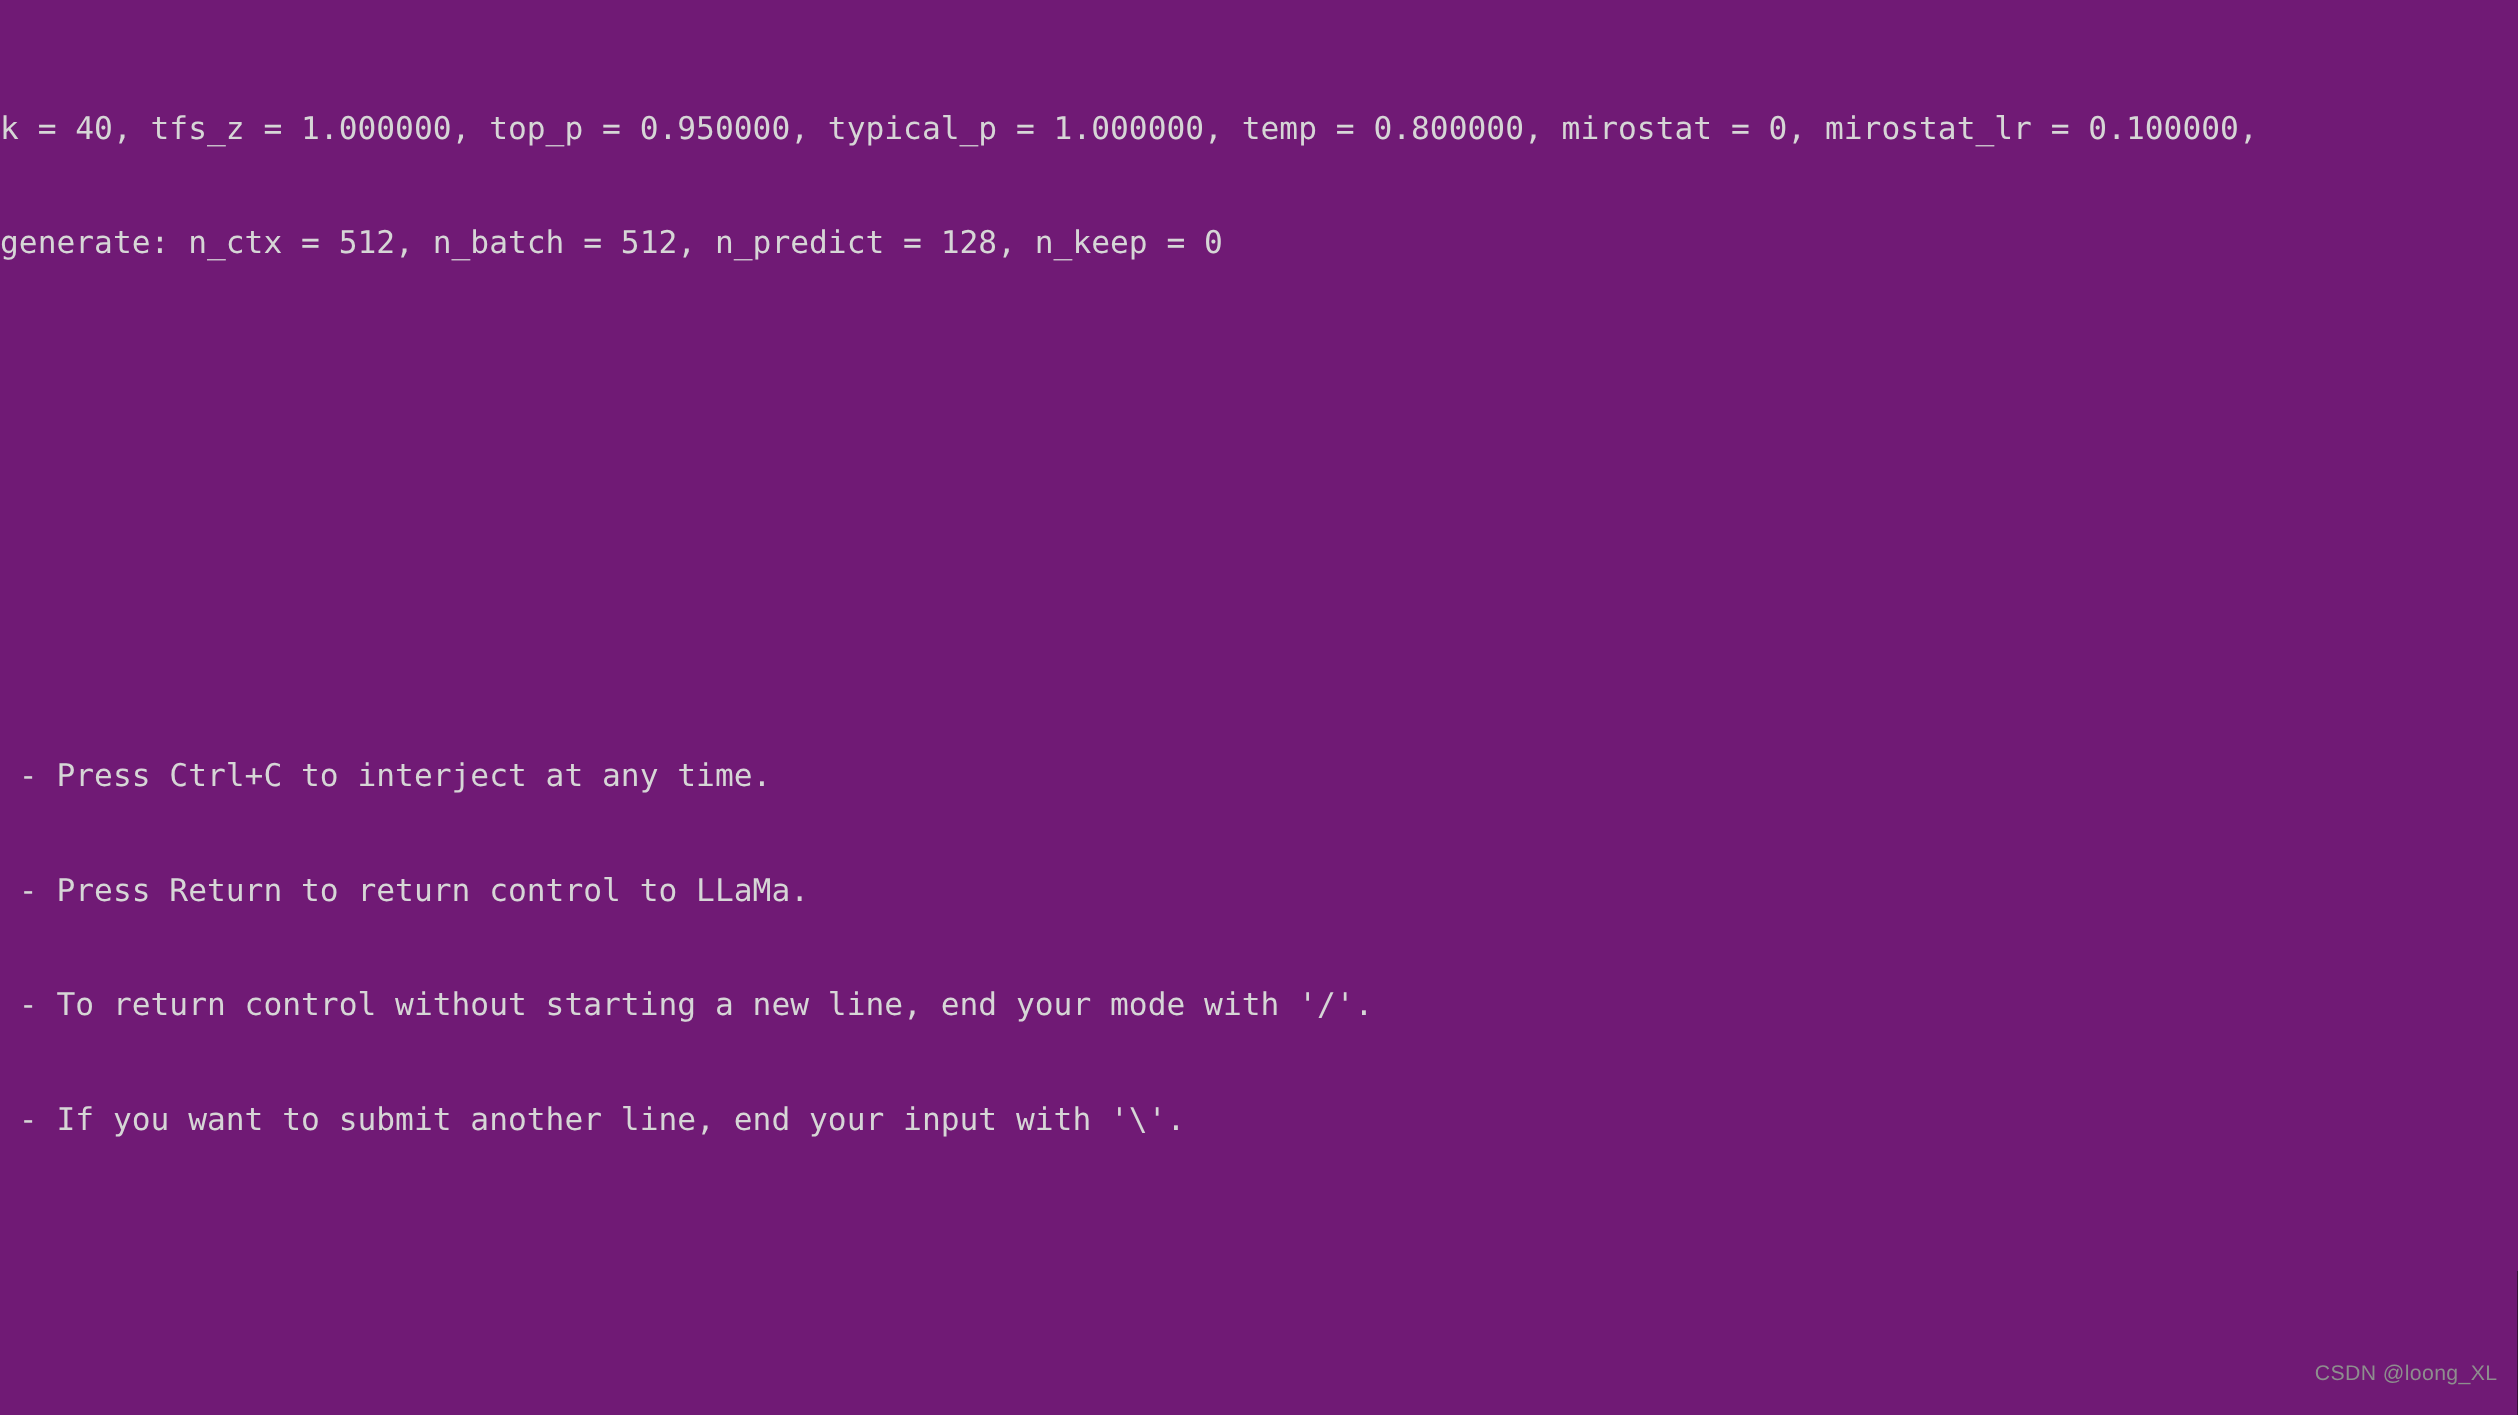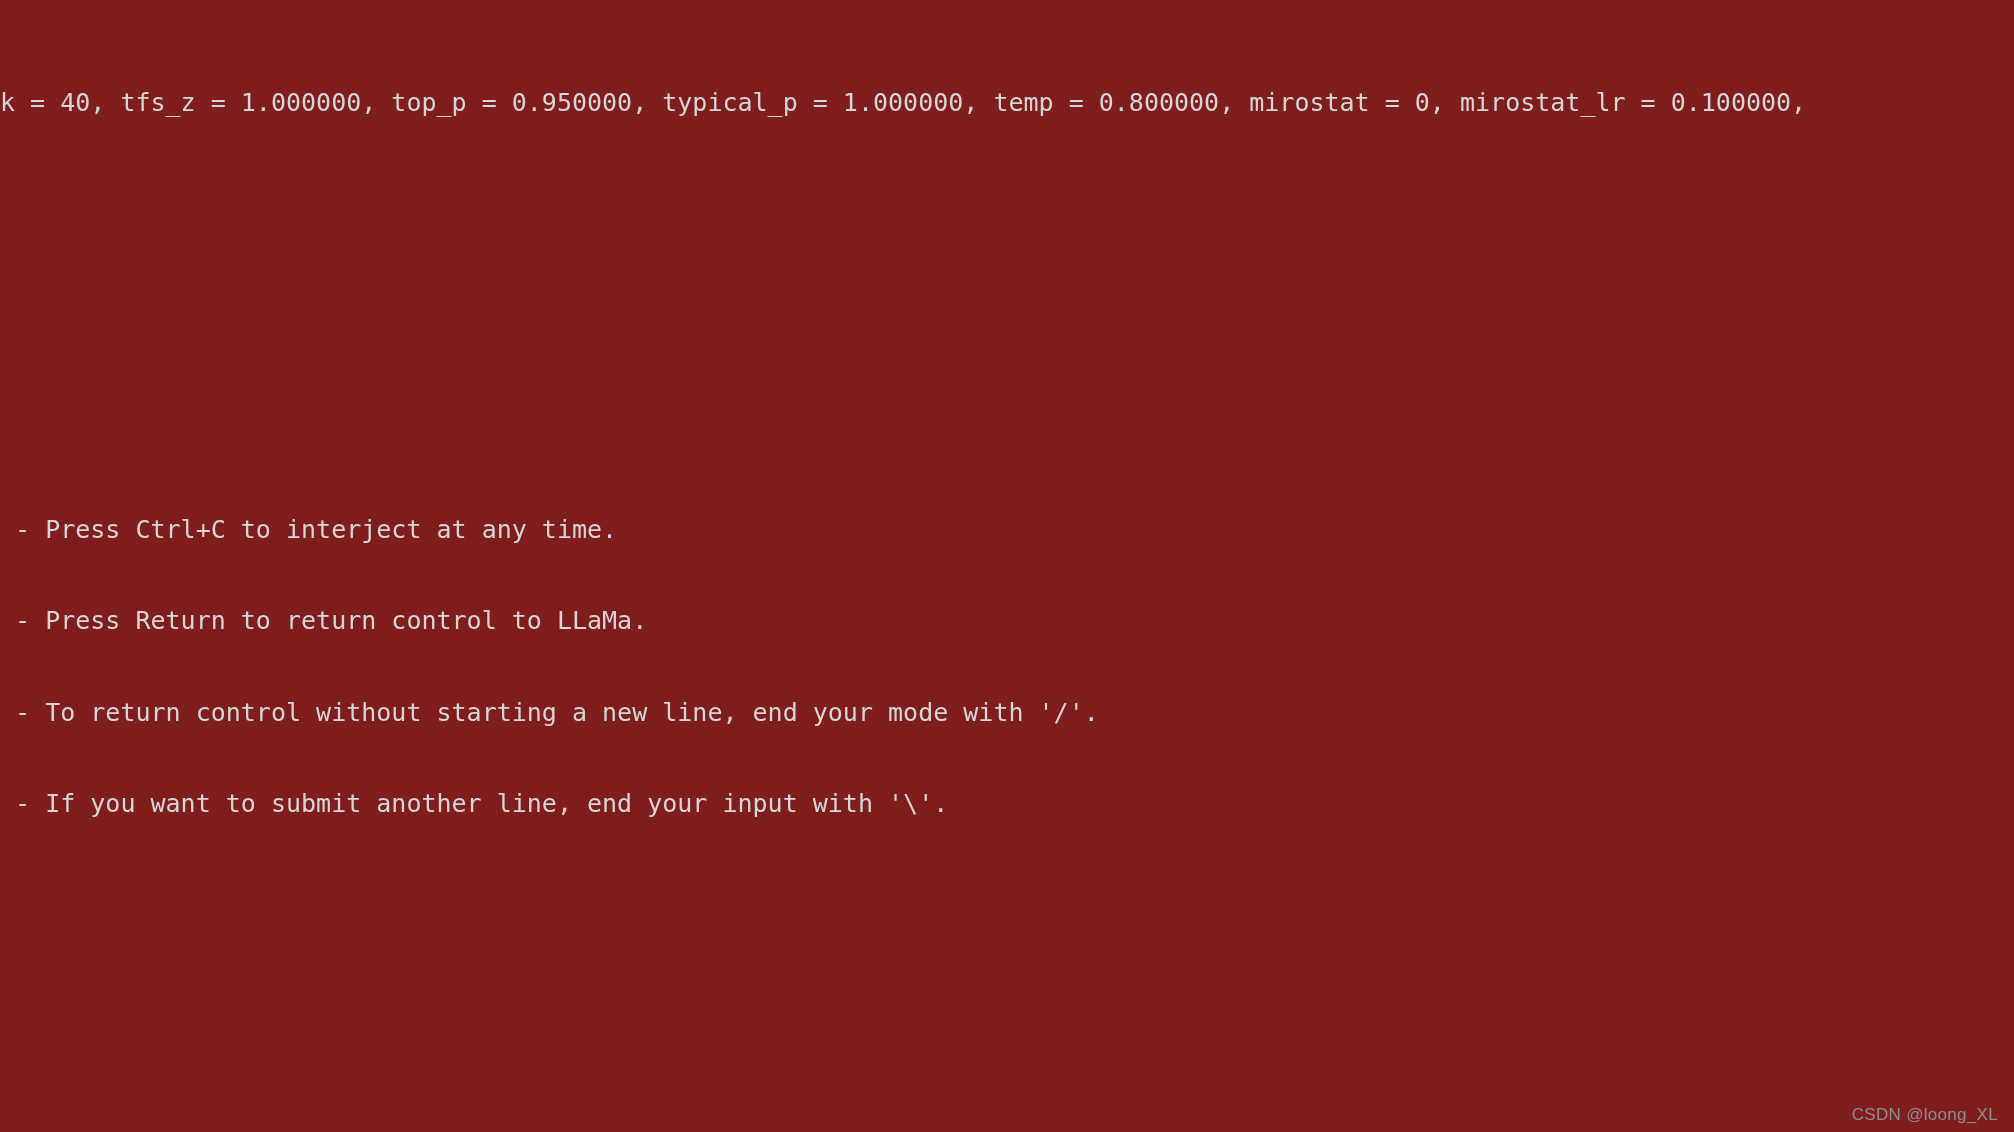--- a/index.html
+++ b/index.html
@@ -4,21 +4,21 @@
 <style>
   html, body {
     margin: 0;
     padding: 0;
     background: #0d0d0d;
   }
   #terminal {
     position: relative;
     width: 2014px;
     height: 1132px;
-    background: #7f1d1d;
+    background: #701a75;
     overflow: hidden;
     font-family: "DejaVu Sans Mono", "Liberation Mono", monospace;
     font-size: 25px;
     line-height: 30.5px;
     letter-spacing: 0px;
     -webkit-font-smoothing: antialiased;
   }
   .screen {
     position: absolute;
     left: 0;
@@ -29,35 +29,36 @@
   .line {
     height: 30.5px;
     white-space: pre;
     overflow: hidden;
   }
   .c-white  { color: #d6d6d6; }
   .blank { height: 30.5px; }
   #watermark {
     position: absolute;
     right: 16px;
-    bottom: 2px;
+    bottom: 18px;
     color: #8e8e8e;
     font-family: "Liberation Sans", sans-serif;
     font-size: 17px;
     letter-spacing: 0.3px;
     white-space: pre;
   }
 </style>
 </head>
 <body>
 
 <div id="terminal">
   <div class="screen">
 
     <div class="line c-white">k = 40, tfs_z = 1.000000, top_p = 0.950000, typical_p = 1.000000, temp = 0.800000, mirostat = 0, mirostat_lr = 0.100000,</div>
+    <div class="line c-white">generate: n_ctx = 512, n_batch = 512, n_predict = 128, n_keep = 0</div>
 
     <div class="blank"></div>
     <div class="blank"></div>
     <div class="blank"></div>
 
     <div class="line c-white"> - Press Ctrl+C to interject at any time.</div>
     <div class="line c-white"> - Press Return to return control to LLaMa.</div>
     <div class="line c-white"> - To return control without starting a new line, end your mode with '/'.</div>
     <div class="line c-white"> - If you want to submit another line, end your input with '\'.</div>
 

